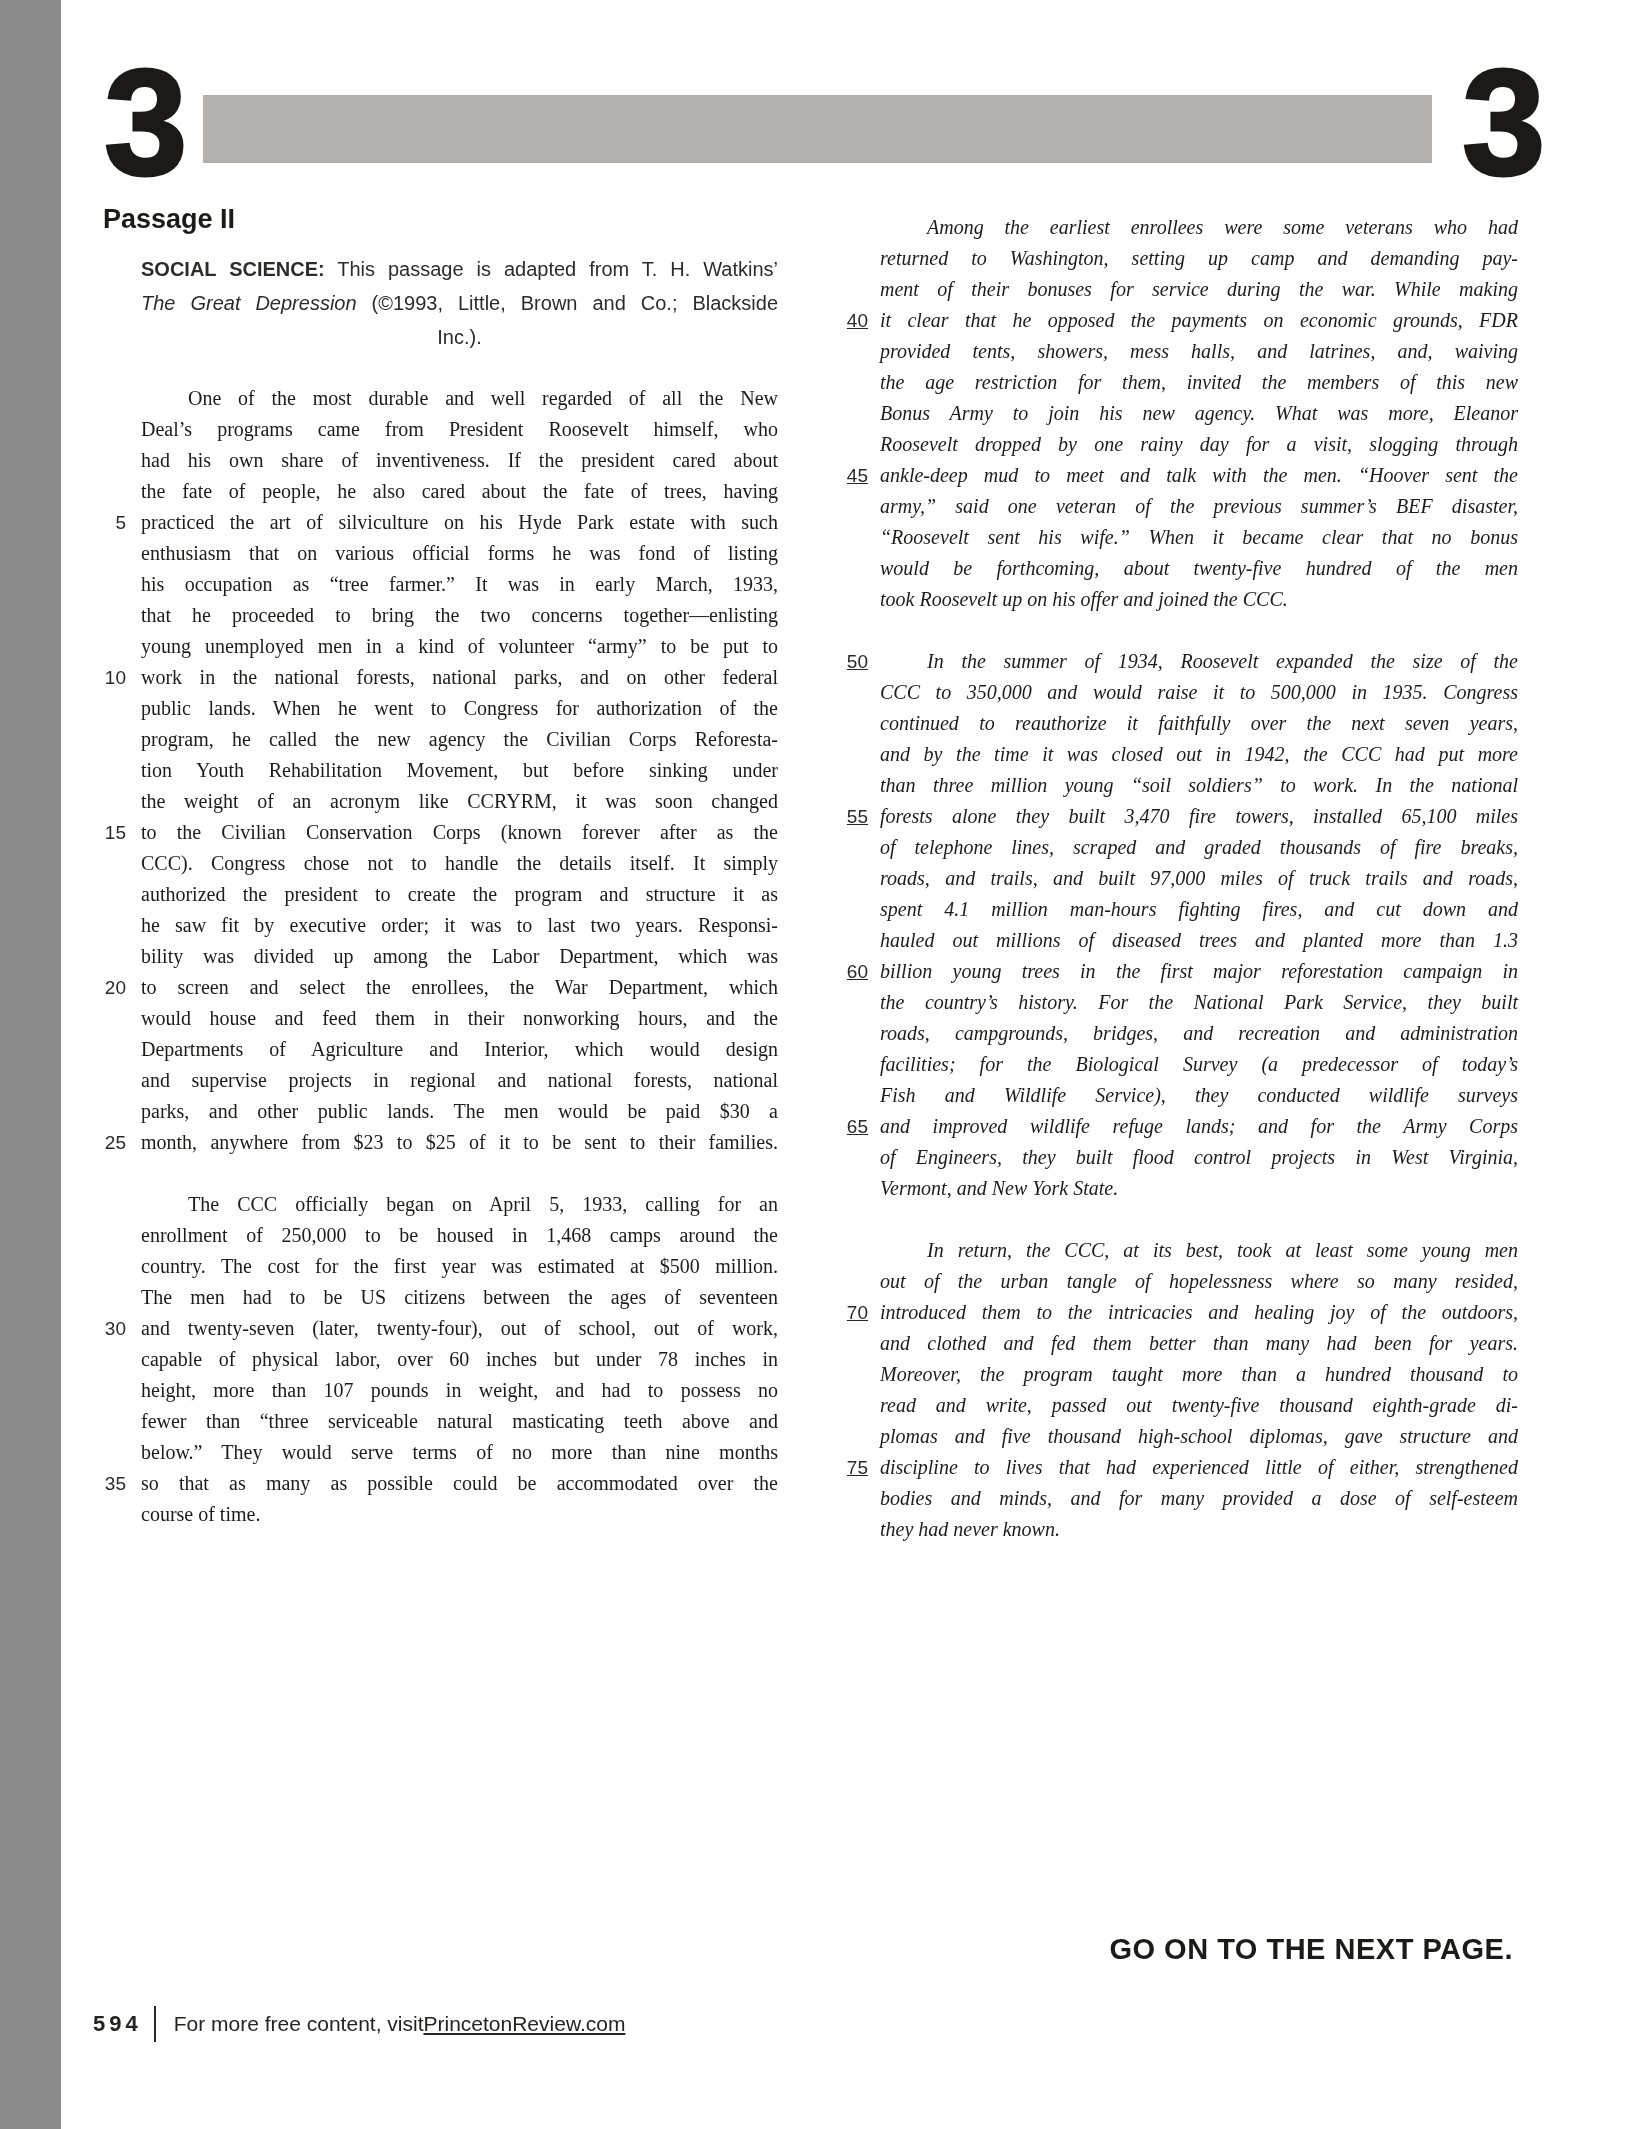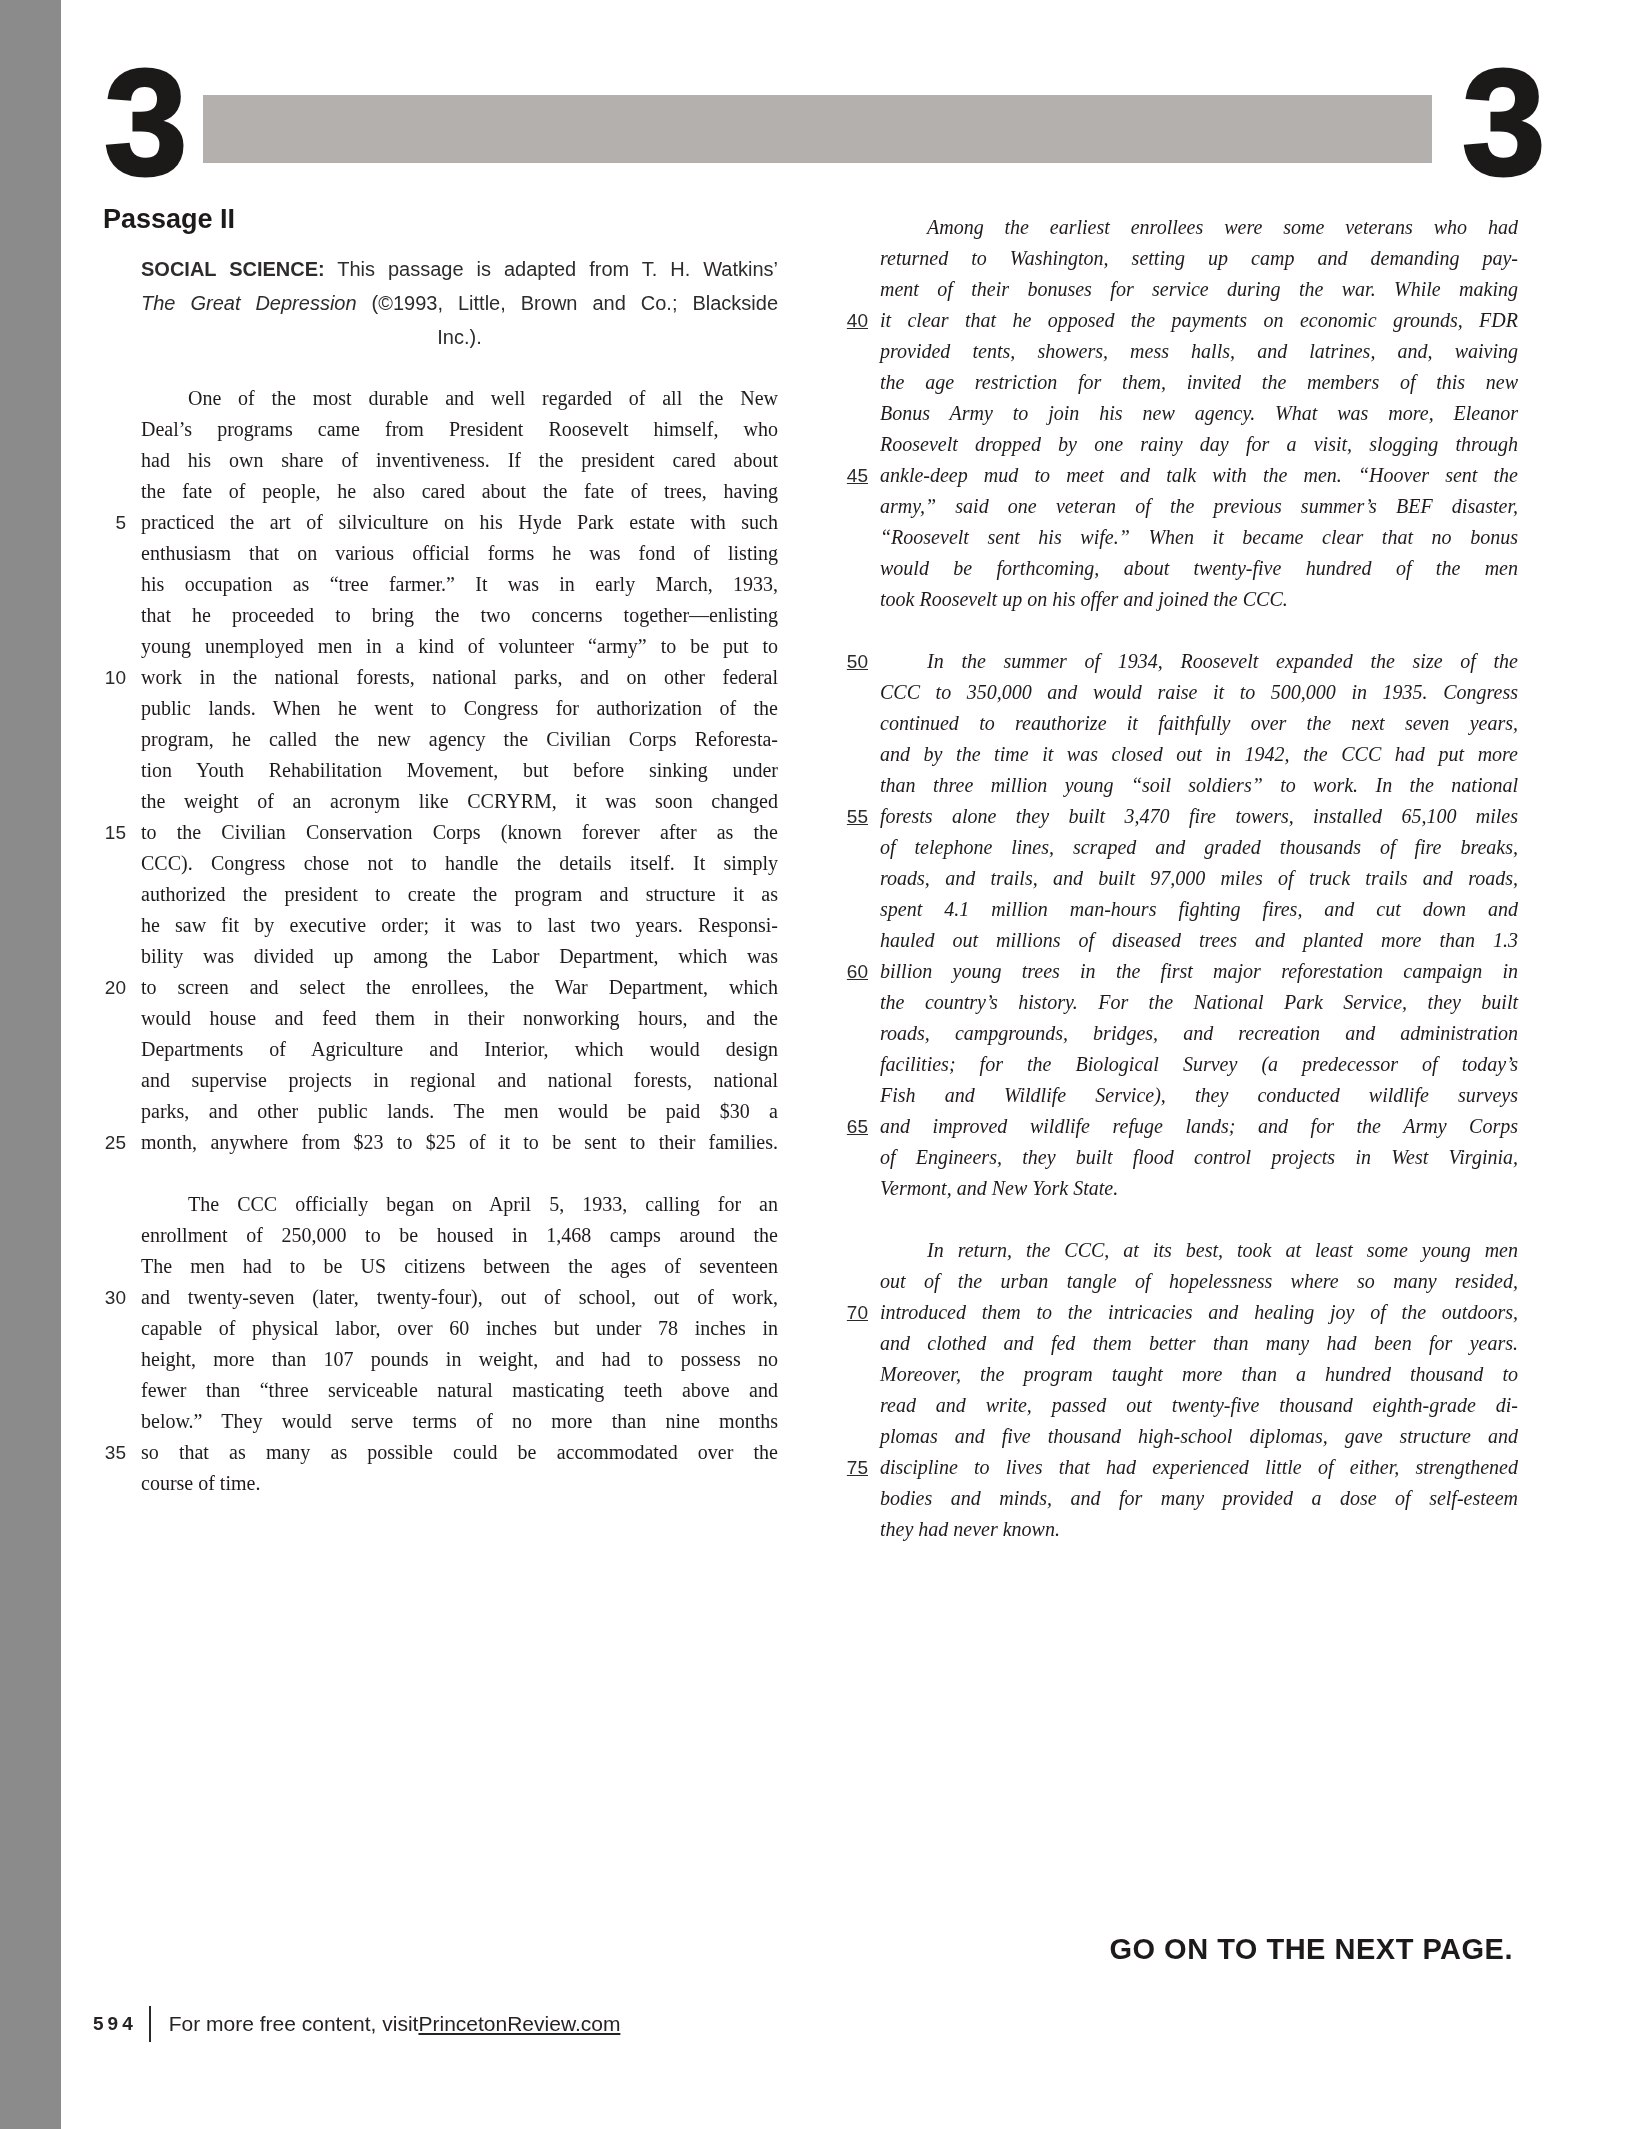--- a/index.html
+++ b/index.html
@@ -42,21 +42,21 @@
   .col-right .ltext{width:638px;font-style:italic;}
   .pline.first .ltext{text-indent:47px;}
   .pline.lastline .ltext{text-align-last:left;}
 
   .goon{position:absolute;top:1933px;left:835px;width:678px;text-align:right;
         font-family:"Liberation Sans","DejaVu Sans",sans-serif;font-weight:bold;
         font-size:29px;color:#1d1b1a;letter-spacing:0.5px;}
 
   .footer{position:absolute;left:93px;top:2002px;height:44px;display:flex;align-items:center;
         font-family:"Liberation Sans","DejaVu Sans",sans-serif;color:#262423;}
-  .pageno{font-weight:bold;font-size:19px;letter-spacing:4px;}
+  .pageno{font-weight:bold;font-size:22px;letter-spacing:4px;}
   .fdiv{display:inline-block;width:2px;height:36px;background:#2b2a29;margin:0 18px 0 12px;}
   .ftext{font-size:21px;}
   .flink{font-size:21px;color:#262423;text-decoration:underline;cursor:pointer;}
 </style>
 </head>
 <body>
 
 <div class="page">
 
   <div class="left-accent"></div>
@@ -180,20 +180,24 @@
         <div class="pline first">
           <span class="lnum"></span>
           <span class="ltext">The CCC officially began on April 5, 1933, calling for an</span>
         </div>
         <div class="pline">
           <span class="lnum"></span>
           <span class="ltext">enrollment of 250,000 to be housed in 1,468 camps around the</span>
         </div>
         <div class="pline">
           <span class="lnum"></span>
+          <span class="ltext">country. The cost for the first year was estimated at $500 million.</span>
+        </div>
+        <div class="pline">
+          <span class="lnum"></span>
           <span class="ltext">The men had to be US citizens between the ages of seventeen</span>
         </div>
         <div class="pline">
           <span class="lnum">30</span>
           <span class="ltext">and twenty-seven (later, twenty-four), out of school, out of work,</span>
         </div>
         <div class="pline">
           <span class="lnum"></span>
           <span class="ltext">capable of physical labor, over 60 inches but under 78 inches in</span>
         </div>

